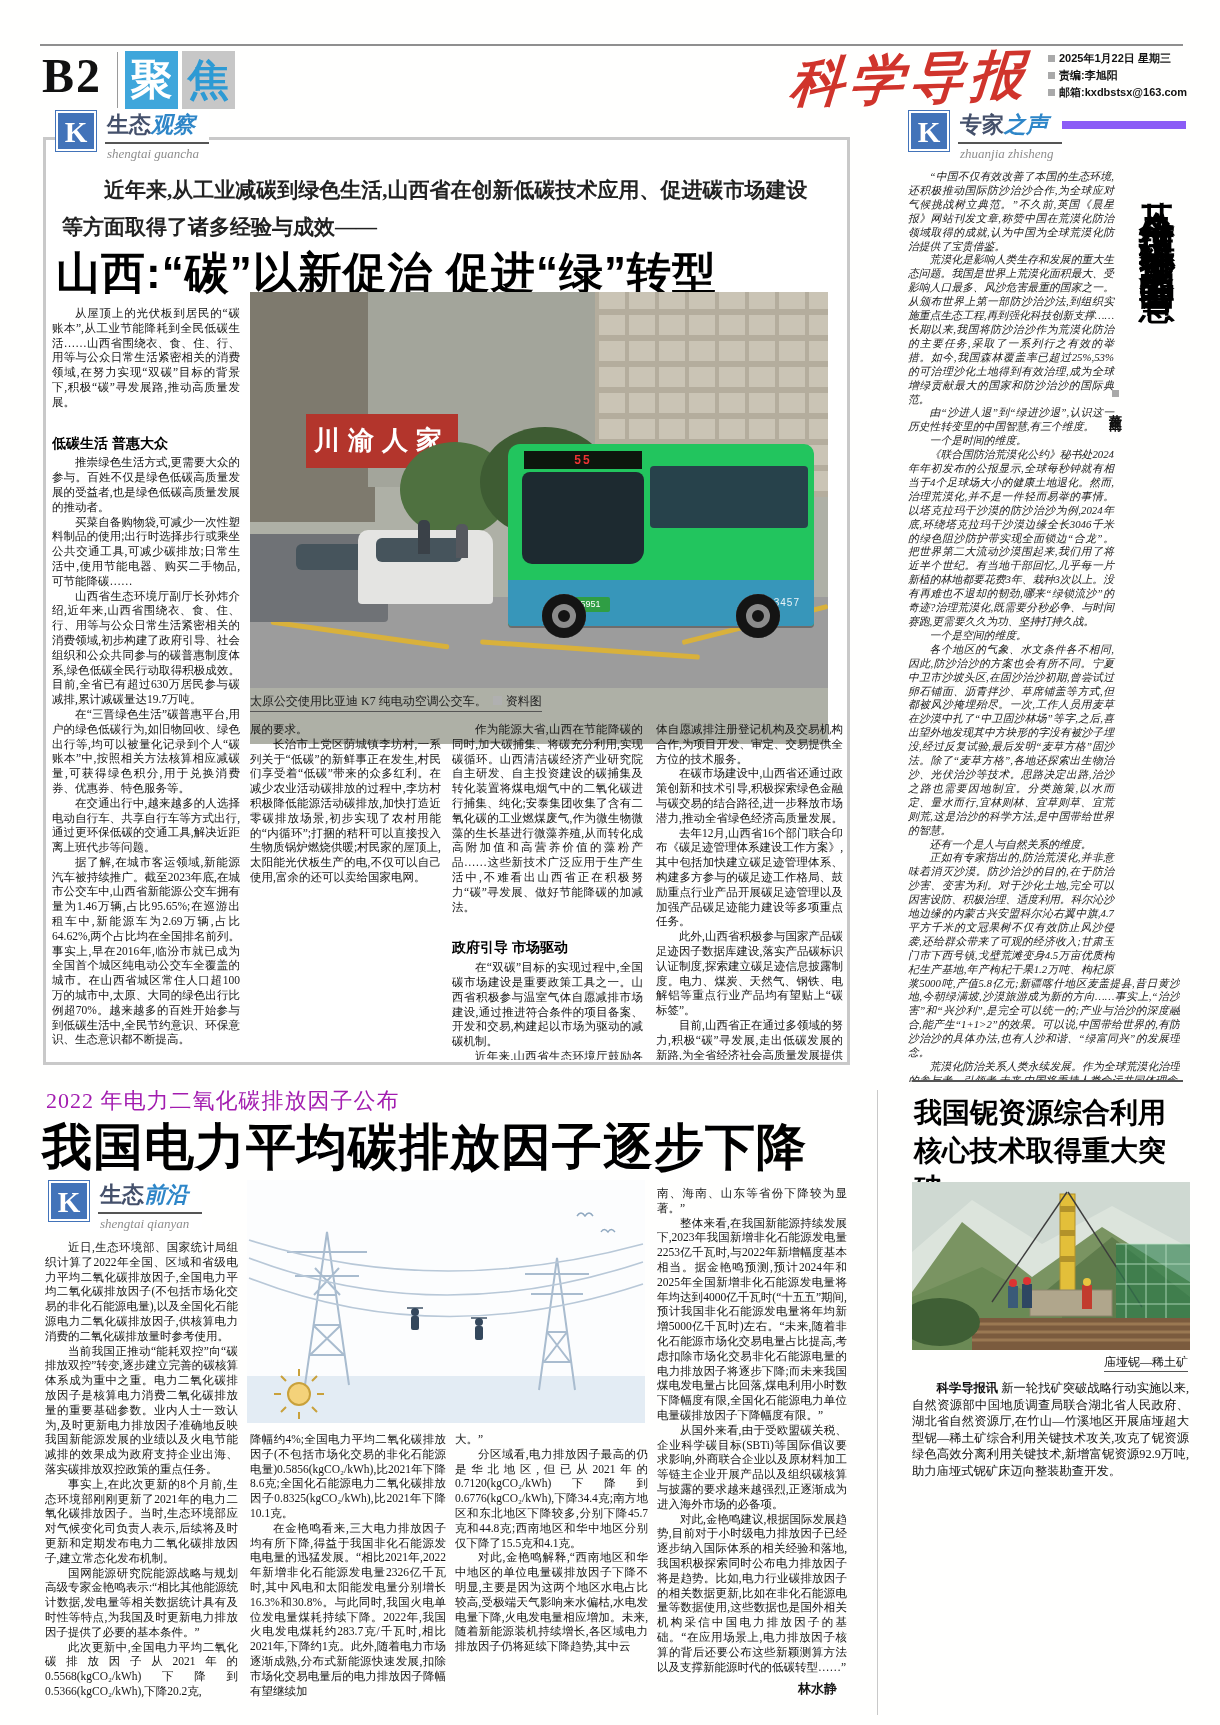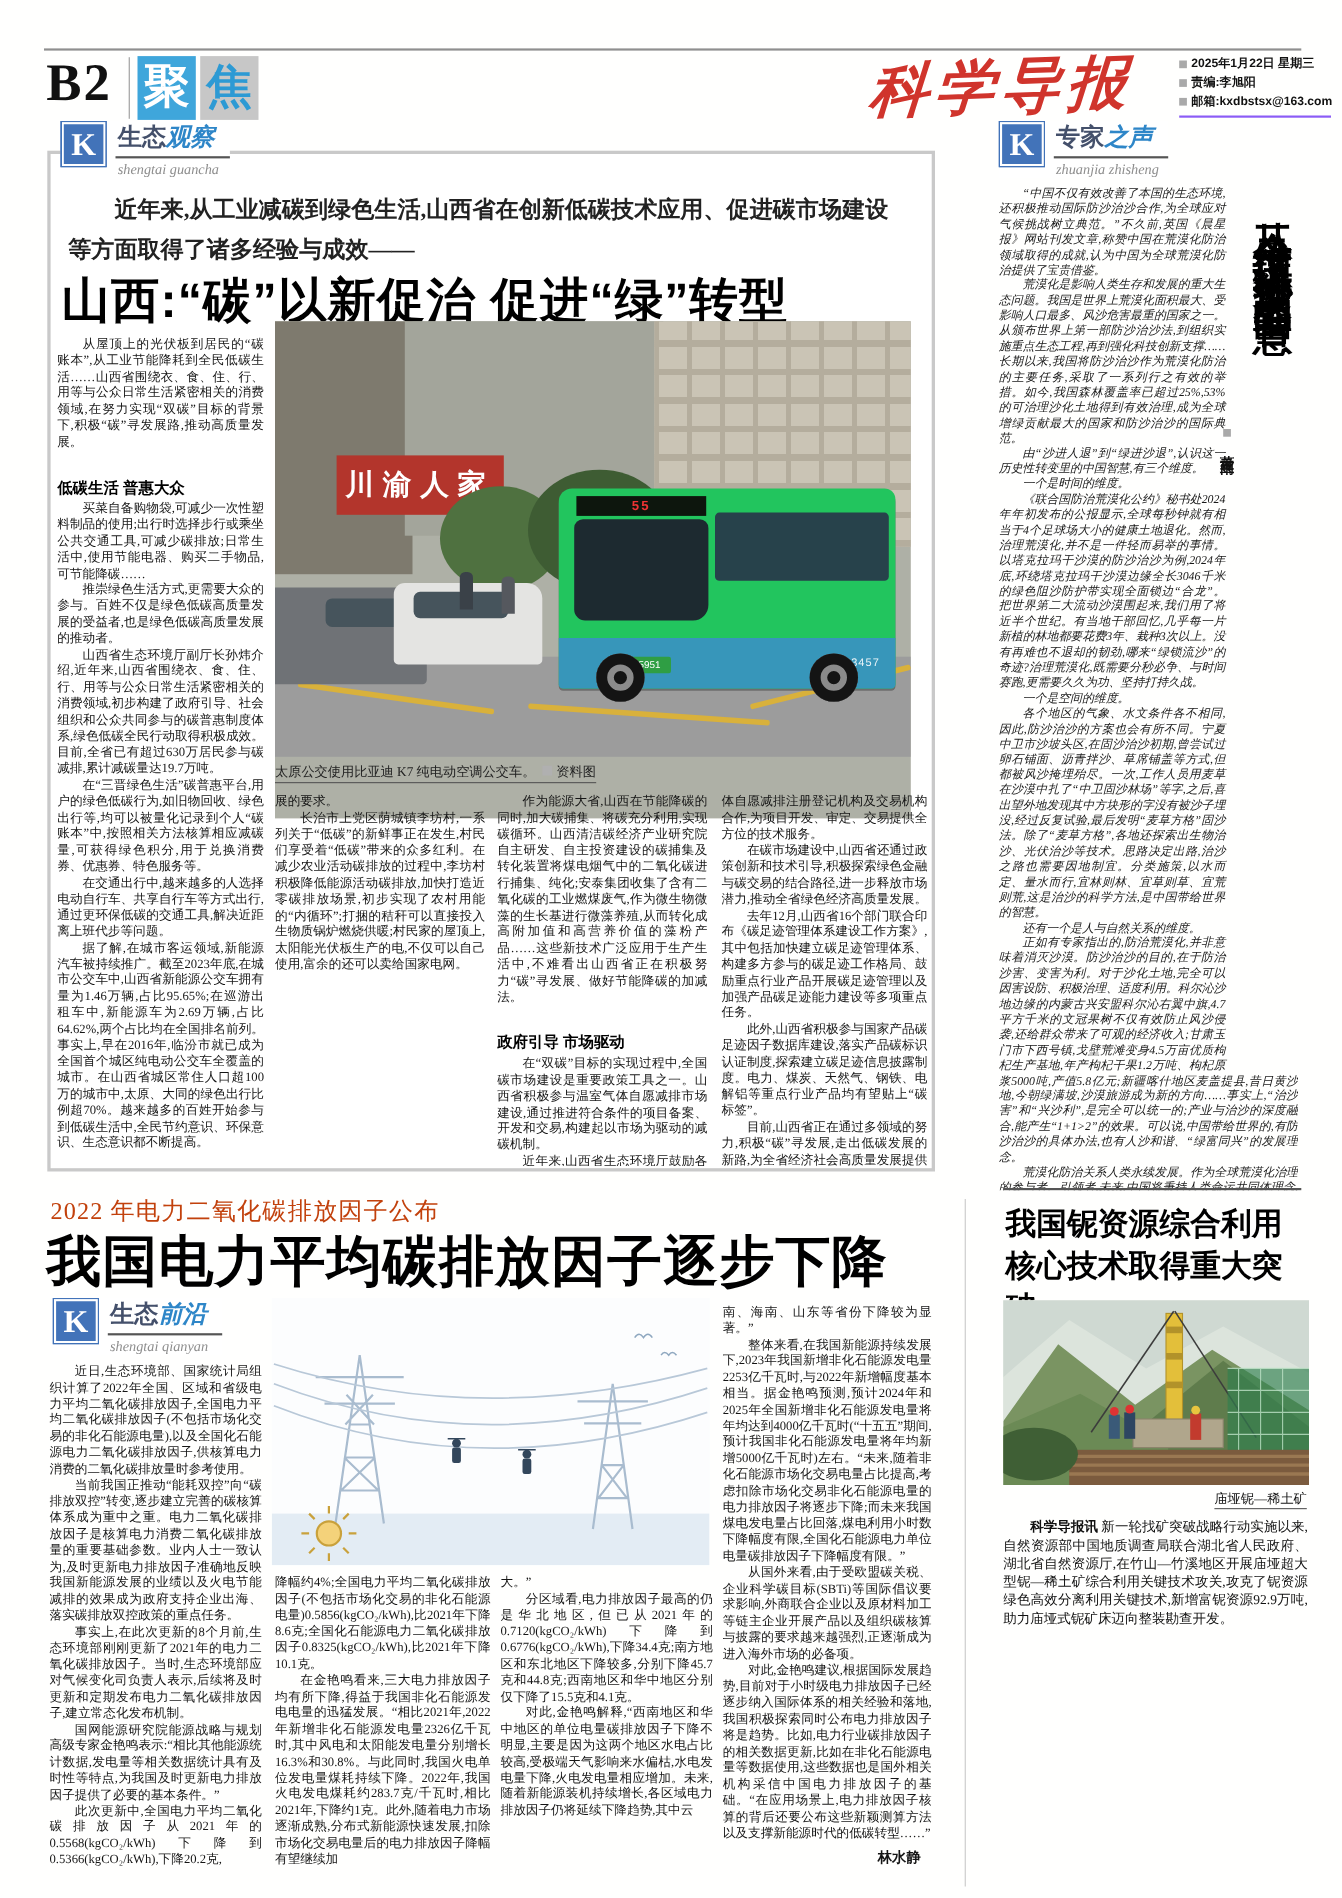--- a/index.html
+++ b/index.html
@@ -12,21 +12,21 @@
   
   .top-rule{left:40px;top:44px;width:1143px;height:2px;background:#8f8f8f}
   .pageno{left:42px;top:48px;font-size:48px;font-weight:bold;letter-spacing:2px}
   .focus-vline{left:117px;top:52px;width:1px;height:56px;background:#9a9a9a}
   .focus-a,.focus-b{width:53px;height:58px;text-align:center;line-height:58px;
         font-size:42px;font-weight:bold}
   .focus-a{left:125px;top:51px;background:#3fa6db;color:#fff}
   .focus-b{left:182px;top:51px;background:#c7c7c7;color:#2d9ad4}
   .paper-logo{left:790px;top:42px;width:300px;font-size:54px;font-weight:bold;font-style:italic;
         color:#d0342c;letter-spacing:6px;transform:rotate(-2deg) skewX(-6deg);white-space:nowrap}
-  .pubinfo{left:1072px;top:50px;width:138px;border-bottom:2px solid #8b5cf6;padding-bottom:4px}
+  .pubinfo{left:1048px;top:50px;width:138px;border-bottom:8px solid #8b5cf6;padding-bottom:20px}
   .publine{display:flex;align-items:center;gap:4px;font-size:11px;font-weight:bold;
         line-height:17px;white-space:nowrap}
   .sq{display:inline-block;width:7px;height:7px;background:#a9a9a9;flex:0 0 auto}
 
   
   .colhead{display:flex;gap:8px;background:#fff;z-index:5}
   .k-logo{width:42px;height:42px;background:#4273b9;color:#fff;text-align:center;line-height:42px;
         font-size:29px;font-weight:bold;box-shadow:inset 0 0 0 2px #fff;border:1px solid #4273b9}
   .colhead-title{font-size:22px;font-weight:bold;color:#44506b;border-bottom:2px solid #555;
         padding:0 14px 2px 2px;white-space:nowrap}
@@ -104,21 +104,21 @@
   .headline3{left:914px;top:1094px;width:276px;font-size:28px;line-height:38px;font-weight:900;
      font-family:"Liberation Sans","DejaVu Sans",sans-serif;color:#000}
   .photo-nio{left:912px;top:1182px;width:278px;height:168px;overflow:hidden;background:#dfe5df}
   .nio-caption{left:912px;top:1354px;width:276px;text-align:right;font-size:12px}
   .nio-caption .cap-inner{border-bottom:1px solid #555;padding-bottom:2px}
   .nio-body{left:912px;top:1380px;width:277px;height:332px;overflow:hidden;
      font-size:12.3px;line-height:16.6px;text-align:justify}
   .nio-body .lead{font-weight:bold;font-family:"Liberation Sans","DejaVu Sans",sans-serif}
 
   
-  .kicker{left:46px;top:1086px;font-size:22px;letter-spacing:1px;color:#c2410c}
+  .kicker{left:46px;top:1086px;font-size:22px;letter-spacing:1px;color:#a21caf}
   .headline2{left:42px;top:1114px;width:790px;font-size:50px;font-weight:900;letter-spacing:1px;
      white-space:nowrap;color:#000}
   .c-pow1{left:45px;top:1240px;width:193px;height:478px}
   .c-pow2{left:250px;top:1432px;width:196px;height:286px}
   .c-pow3{left:455px;top:1432px;width:193px;height:286px}
   .c-pow4{left:657px;top:1186px;width:190px;height:532px}
   .illu{left:247px;top:1180px;width:398px;height:243px;background:#fcfdfe}
   .vert-divider{left:877px;top:1090px;width:1px;height:625px;background:#c9c9c9}
 </style>
 </head>
@@ -158,22 +158,22 @@
       <div class="colhead-pinyin">shengtai  guancha</div>
     </div>
   </div>
 
   <p class="abs intro">近年来,从工业减碳到绿色生活,山西省在创新低碳技术应用、促进碳市场建设等方面取得了诸多经验与成效——</p>
   <h1 class="abs headline1 sans">山西:“碳”以新促治  促进“绿”转型</h1>
 
   <div class="abs col c-main1">
       <p class="para p">从屋顶上的光伏板到居民的“碳账本”,从工业节能降耗到全民低碳生活……山西省围绕衣、食、住、行、用等与公众日常生活紧密相关的消费领域,在努力实现“双碳”目标的背景下,积极“碳”寻发展路,推动高质量发展。</p>
       <p class="para sub">低碳生活 普惠大众</p>
+      <p class="para p">推崇绿色生活方式,更需要大众的参与。百姓不仅是绿色低碳高质量发展的受益者,也是绿色低碳高质量发展的推动者。</p>
       <p class="para p">买菜自备购物袋,可减少一次性塑料制品的使用;出行时选择步行或乘坐公共交通工具,可减少碳排放;日常生活中,使用节能电器、购买二手物品,可节能降碳……</p>
-      <p class="para p">推崇绿色生活方式,更需要大众的参与。百姓不仅是绿色低碳高质量发展的受益者,也是绿色低碳高质量发展的推动者。</p>
       <p class="para p">山西省生态环境厅副厅长孙炜介绍,近年来,山西省围绕衣、食、住、行、用等与公众日常生活紧密相关的消费领域,初步构建了政府引导、社会组织和公众共同参与的碳普惠制度体系,绿色低碳全民行动取得积极成效。目前,全省已有超过630万居民参与碳减排,累计减碳量达19.7万吨。</p>
       <p class="para p">在“三晋绿色生活”碳普惠平台,用户的绿色低碳行为,如旧物回收、绿色出行等,均可以被量化记录到个人“碳账本”中,按照相关方法核算相应减碳量,可获得绿色积分,用于兑换消费券、优惠券、特色服务等。</p>
       <p class="para p">在交通出行中,越来越多的人选择电动自行车、共享自行车等方式出行,通过更环保低碳的交通工具,解决近距离上班代步等问题。</p>
       <p class="para p">据了解,在城市客运领域,新能源汽车被持续推广。截至2023年底,在城市公交车中,山西省新能源公交车拥有量为1.46万辆,占比95.65%;在巡游出租车中,新能源车为2.69万辆,占比64.62%,两个占比均在全国排名前列。事实上,早在2016年,临汾市就已成为全国首个城区纯电动公交车全覆盖的城市。在山西省城区常住人口超100万的城市中,太原、大同的绿色出行比例超70%。越来越多的百姓开始参与到低碳生活中,全民节约意识、环保意识、生态意识都不断提高。</p>
       <p class="para sub">以新促治 减污降碳</p>
     </div>
 
   <div class="abs photo-bus">
     <div class="bld-l"></div>
     <div class="bld-m"></div>

